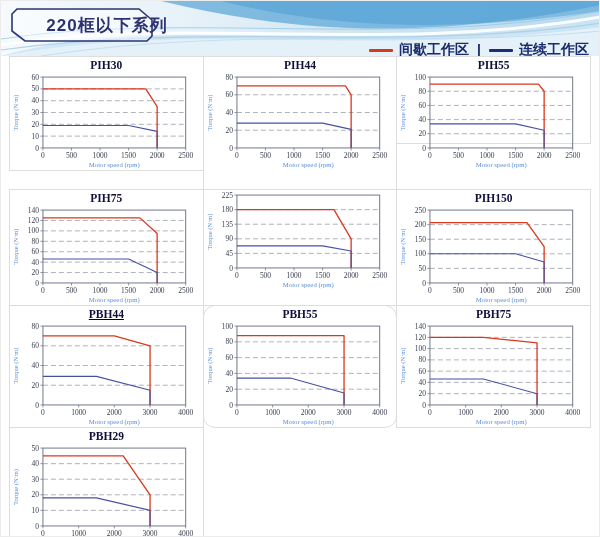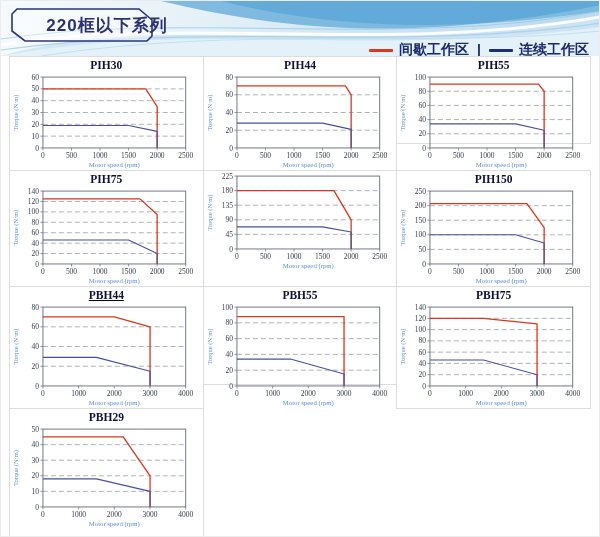--- a/index.html
+++ b/index.html
@@ -99,21 +99,21 @@
             <line x1="147.4" x2="147.4" y1="76" y2="78.5" stroke="#73788a" stroke-width="0.8"></line>
             <text x="147.4" y="86" text-anchor="middle" font-size="7.5" fill="#3b4050">2000</text>
             <line x1="176" x2="176" y1="76" y2="78.5" stroke="#73788a" stroke-width="0.8"></line>
             <text x="176" y="86" text-anchor="middle" font-size="7.5" fill="#3b4050">2500</text>
             <polyline points="33.0,16.8 136.0,16.8 147.4,34.6 147.4,76.0" fill="none" stroke="#d8381e" stroke-width="1.3" stroke-linejoin="round"></polyline>
             <polyline points="33.0,53.5 118.8,53.5 147.4,59.4 147.4,76.0" fill="none" stroke="#4551a0" stroke-width="1.1" stroke-linejoin="round"></polyline>
             <text x="104.5" y="95" text-anchor="middle" font-size="6.8" fill="#5b8fd8">Motor speed (rpm)</text>
             <text x="8" y="40.5" text-anchor="middle" font-size="6.5" fill="#5b8fd8" transform="rotate(-90 8 40.5)">Torque (N·m)</text>
           </svg>
         </div>
-        <div class="cell" style="height: 115px;">
+        <div class="cell" style="height: 134px;">
           <div class="chart-title">PIH44</div>
           <svg viewBox="0 0 193 98" width="100%" height="98">
             <line x1="33" x2="176" y1="58.25" y2="58.25" stroke="#9aa0a8" stroke-width="0.8" stroke-dasharray="5,3"></line>
             <line x1="33" x2="176" y1="40.5" y2="40.5" stroke="#9aa0a8" stroke-width="0.8" stroke-dasharray="5,3"></line>
             <line x1="33" x2="176" y1="22.75" y2="22.75" stroke="#9aa0a8" stroke-width="0.8" stroke-dasharray="5,3"></line>
             <rect x="33" y="5" width="143" height="71" fill="none" stroke="#73788a" stroke-width="1"></rect>
             <line x1="30.5" x2="33" y1="76" y2="76" stroke="#73788a" stroke-width="0.8"></line>
             <text x="29" y="78.6" text-anchor="end" font-size="7.5" fill="#3b4050">0</text>
             <line x1="30.5" x2="33" y1="58.25" y2="58.25" stroke="#73788a" stroke-width="0.8"></line>
             <text x="29" y="60.85" text-anchor="end" font-size="7.5" fill="#3b4050">20</text>
@@ -328,21 +328,21 @@
             <line x1="140.25" x2="140.25" y1="84" y2="86.5" stroke="#73788a" stroke-width="0.8"></line>
             <text x="140.25" y="94" text-anchor="middle" font-size="7.5" fill="#3b4050">3000</text>
             <line x1="176" x2="176" y1="84" y2="86.5" stroke="#73788a" stroke-width="0.8"></line>
             <text x="176" y="94" text-anchor="middle" font-size="7.5" fill="#3b4050">4000</text>
             <polyline points="33.0,14.9 104.5,14.9 140.3,24.8 140.3,84.0" fill="none" stroke="#d8381e" stroke-width="1.3" stroke-linejoin="round"></polyline>
             <polyline points="33.0,55.4 86.6,55.4 140.3,69.2 140.3,84.0" fill="none" stroke="#4551a0" stroke-width="1.1" stroke-linejoin="round"></polyline>
             <text x="104.5" y="103" text-anchor="middle" font-size="6.8" fill="#5b8fd8">Motor speed (rpm)</text>
             <text x="8" y="44.5" text-anchor="middle" font-size="6.5" fill="#5b8fd8" transform="rotate(-90 8 44.5)">Torque (N·m)</text>
           </svg>
         </div>
-        <div class="cell" style="height: 99px;">
+        <div class="cell" style="height: 123px; border-radius: 12px;">
           <div class="chart-title">PBH55</div>
           <svg viewBox="0 0 193 106" width="100%" height="106">
             <line x1="33" x2="176" y1="68.2" y2="68.2" stroke="#9aa0a8" stroke-width="0.8" stroke-dasharray="5,3"></line>
             <line x1="33" x2="176" y1="52.4" y2="52.4" stroke="#9aa0a8" stroke-width="0.8" stroke-dasharray="5,3"></line>
             <line x1="33" x2="176" y1="36.6" y2="36.6" stroke="#9aa0a8" stroke-width="0.8" stroke-dasharray="5,3"></line>
             <line x1="33" x2="176" y1="20.799999999999997" y2="20.799999999999997" stroke="#9aa0a8" stroke-width="0.8" stroke-dasharray="5,3"></line>
             <rect x="33" y="5" width="143" height="79" fill="none" stroke="#73788a" stroke-width="1"></rect>
             <line x1="30.5" x2="33" y1="84" y2="84" stroke="#73788a" stroke-width="0.8"></line>
             <text x="29" y="86.6" text-anchor="end" font-size="7.5" fill="#3b4050">0</text>
             <line x1="30.5" x2="33" y1="68.2" y2="68.2" stroke="#73788a" stroke-width="0.8"></line>

